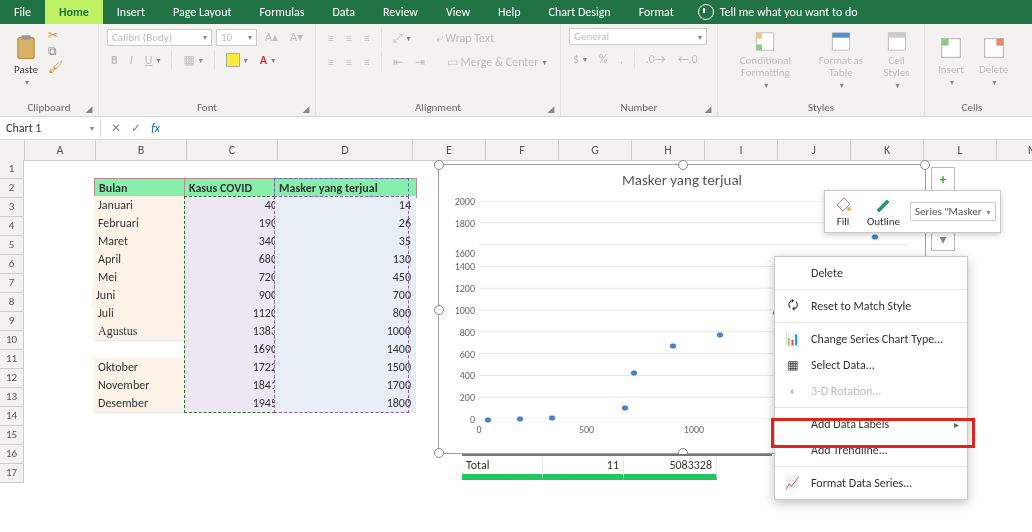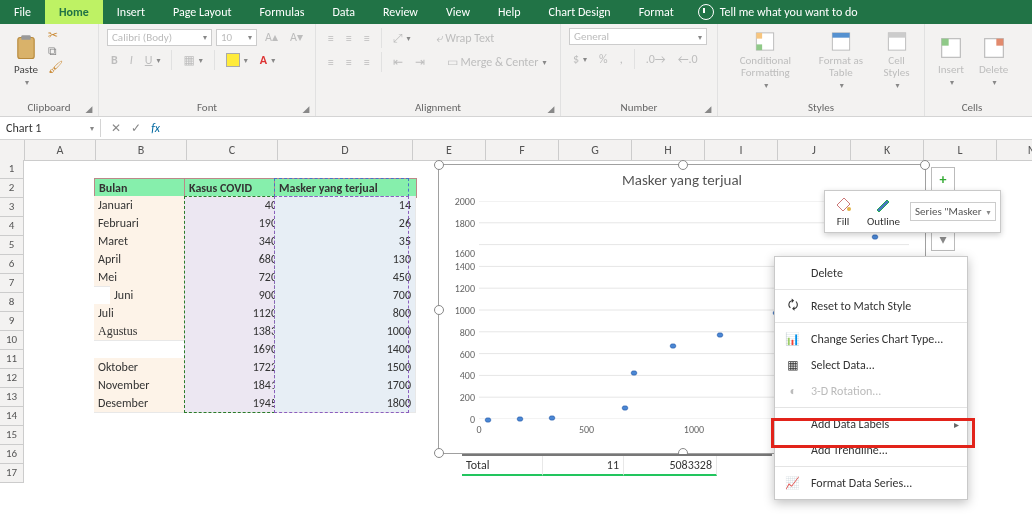--- a/index.html
+++ b/index.html
@@ -73,21 +73,21 @@
 
 .ctx{position:absolute;background:#fff;border:1px solid #c9c9c9;box-shadow:0 3px 10px rgba(0,0,0,0.25);width:192px;font-size:12px;padding:3px 0}
 .ctx .ci{display:flex;align-items:center;gap:10px;padding:5px 12px 5px 10px;color:#333;position:relative}
 .ctx .ci.disabled{color:#bbb}
 .ctx .ci .cicon{width:16px;height:16px;display:flex;align-items:center;justify-content:center}
 .ctx .ci .arrow{position:absolute;right:8px;font-size:10px;color:#666}
 .ctx hr{border:none;border-top:1px solid #e4e4e4;margin:3px 0}
 .highlight-red{position:absolute;border:3px solid #e2231a;pointer-events:none}
 
 .totals{position:absolute;border-top:2px solid #777;background:#fff;font-size:12px;display:flex}
-.totals div{border-right:1px solid #e8e8e8;border-bottom:2px solid #22c55e;height:18px;line-height:18px;padding:0 4px}
+.totals div{border-right:1px solid #e8e8e8;border-bottom:6px solid #22c55e;height:18px;line-height:18px;padding:0 4px}
 </style>
 </head>
 <body>
 
 <div class="tabs">
   <div class="tab file">File</div>
   <div class="tab active">Home</div>
   <div class="tab norm">Insert</div>
   <div class="tab norm">Page Layout</div>
   <div class="tab norm">Formulas</div>
@@ -324,21 +324,21 @@
       <div class="cell datacell-d num" style="left: 250px; top: 54px; width: 133px;">26</div>
       <div class="cell datacell-b" style="left: 70px; top: 72px; width: 89px;">Maret</div>
       <div class="cell datacell-c num" style="left: 160px; top: 72px; width: 89px;">340</div>
       <div class="cell datacell-d num" style="left: 250px; top: 72px; width: 133px;">35</div>
       <div class="cell datacell-b" style="left: 70px; top: 90px; width: 89px;">April</div>
       <div class="cell datacell-c num" style="left: 160px; top: 90px; width: 89px;">680</div>
       <div class="cell datacell-d num" style="left: 250px; top: 90px; width: 133px;">130</div>
       <div class="cell datacell-b" style="left: 70px; top: 108px; width: 89px;">Mei</div>
       <div class="cell datacell-c num" style="left: 160px; top: 108px; width: 89px;">720</div>
       <div class="cell datacell-d num" style="left: 250px; top: 108px; width: 133px;">450</div>
-      <div class="cell datacell-b" style="left: 86px; top: 126px; width: 89px;">Juni</div>
+      <div class="cell datacell-b" style="left: 68px; top: 126px; width: 89px;">Juni</div>
       <div class="cell datacell-c num" style="left: 160px; top: 126px; width: 89px;">900</div>
       <div class="cell datacell-d num" style="left: 250px; top: 126px; width: 133px;">700</div>
       <div class="cell datacell-b" style="left: 70px; top: 144px; width: 89px;">Juli</div>
       <div class="cell datacell-c num" style="left: 160px; top: 144px; width: 89px;">1120</div>
       <div class="cell datacell-d num" style="left: 250px; top: 144px; width: 133px;">800</div>
       <div class="cell datacell-b" style="left: 70px; top: 162px; width: 89px; font-family: Liberation Serif, serif;">Agustus</div>
       <div class="cell datacell-c num" style="left: 160px; top: 162px; width: 89px;">1383</div>
       <div class="cell datacell-d num" style="left: 250px; top: 162px; width: 133px;">1000</div>
       <div class="cell datacell-b" style="left: 70px; top: 180px; width: 89px; margin-top: 21px;">September</div>
       <div class="cell datacell-c num" style="left: 160px; top: 180px; width: 89px;">1690</div>

